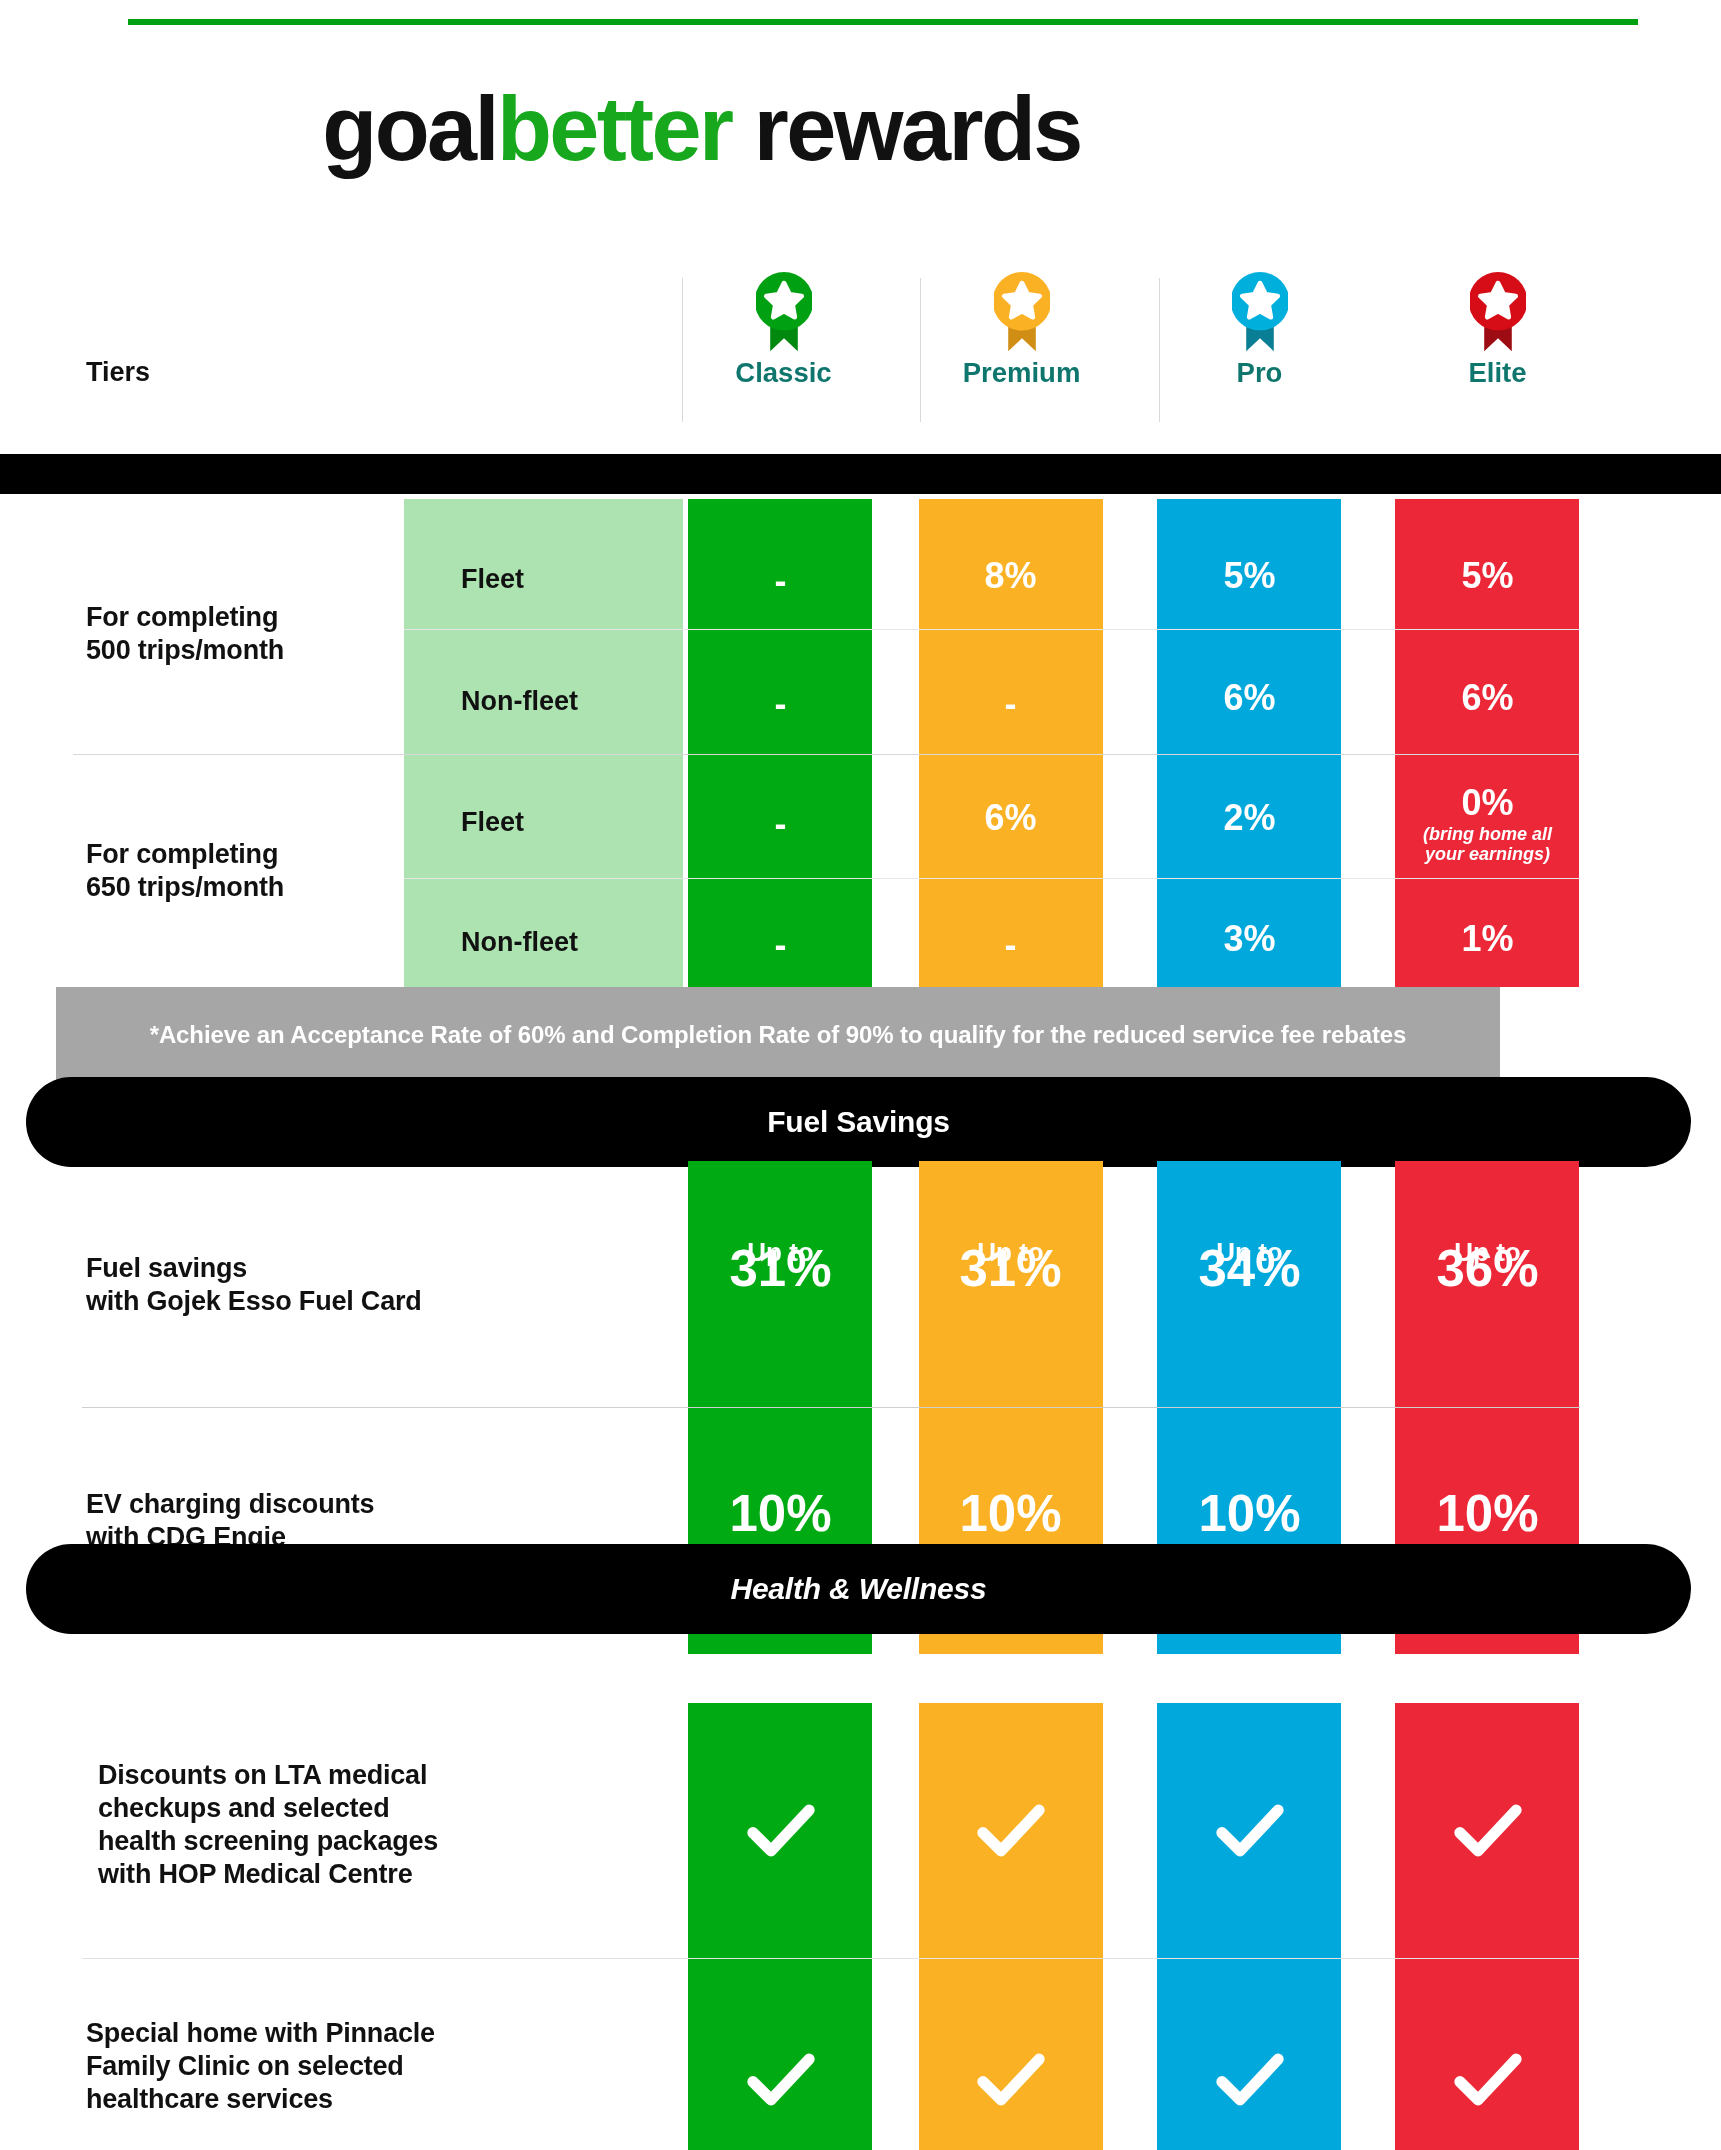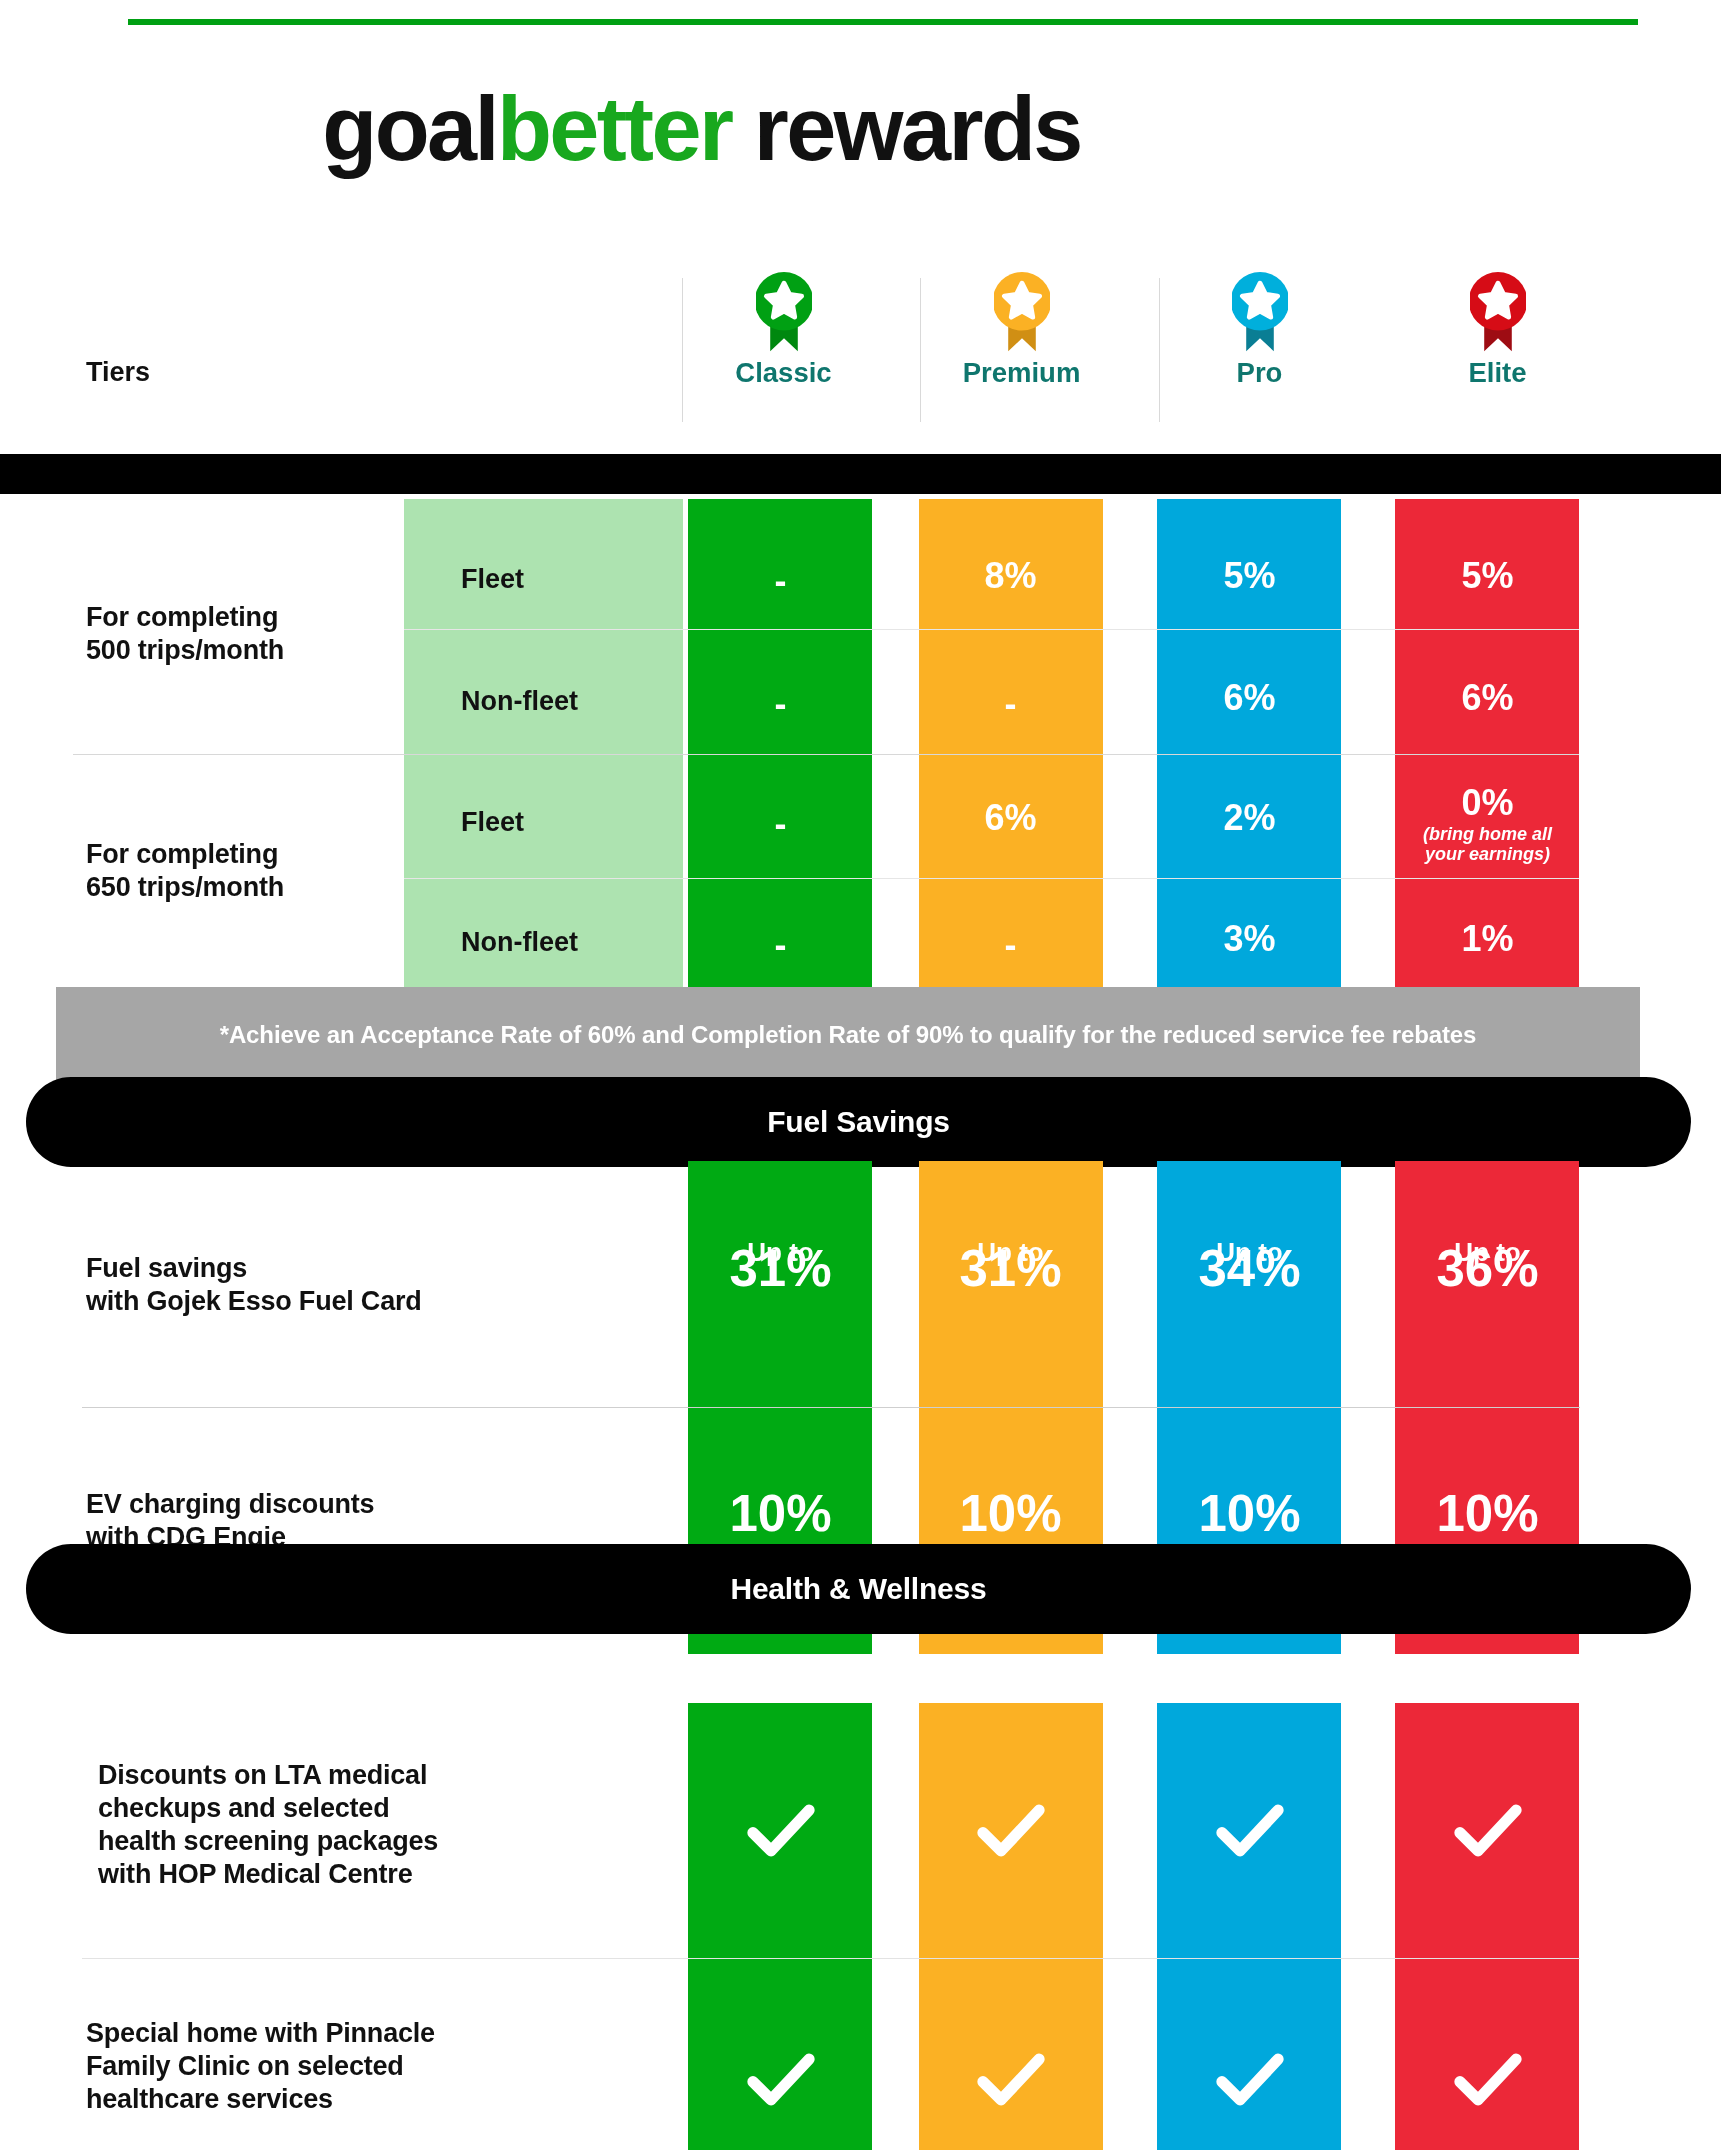--- a/index.html
+++ b/index.html
@@ -79,21 +79,21 @@
   .val-sub {
     font-size: 18px; font-weight: 700; font-style: italic;
     line-height: 1.12; margin-top: 2.6px;
   }
 
   .hline { position: absolute; height: 1.3px; background: #d8d8d8; }
 
   
   .note-bar {
     position: absolute; left: 56px; top: 987px;
-    width: 1584px; height: 95px; background: #a6a6a6;
+    width: 1444px; height: 95px; background: #a6a6a6;
     display: flex; align-items: center; justify-content: center;
   }
   .note-bar span {
     color: #ffffff; font-size: 24px; font-weight: 600; letter-spacing: -0.1px;
   }
 
   
   .banner {
     position: absolute; left: 26px; width: 1665px; height: 90px;
     background: #000000; border-radius: 45px;
@@ -257,21 +257,21 @@
 
 <div class="rowlabel" style="left:86px; top:1488px; width:559px;">
   <div>EV charging discounts</div>
   <div>with CDG Engie</div>
 </div>
 <div class="val big" style="left:690px; top:1488px;">10%</div>
 <div class="val big" style="left:920px; top:1488px;">10%</div>
 <div class="val big" style="left:1159px; top:1488px;">10%</div>
 <div class="val big" style="left:1397px; top:1488px;">10%</div>
 
-<div class="banner" style="top:1544px;">
+<div class="banner" style="top:1544px;font-style:italic;">
   <span>Health &amp; Wellness</span>
 </div>
 
 <div class="strip" style="left:688px; top:1703px; width:184px; height:772px; background:#00AA13;"></div>
 <div class="strip" style="left:919px; top:1703px; width:184px; height:772px; background:#FBB124;"></div>
 <div class="strip" style="left:1157px; top:1703px; width:184px; height:772px; background:#00A8DC;"></div>
 <div class="strip" style="left:1395px; top:1703px; width:184px; height:772px; background:#EC2838;"></div>
 
 <div class="hline" style="left:82px; top:1958px; width:1498px; background:#e3e3e3;"></div>
 

